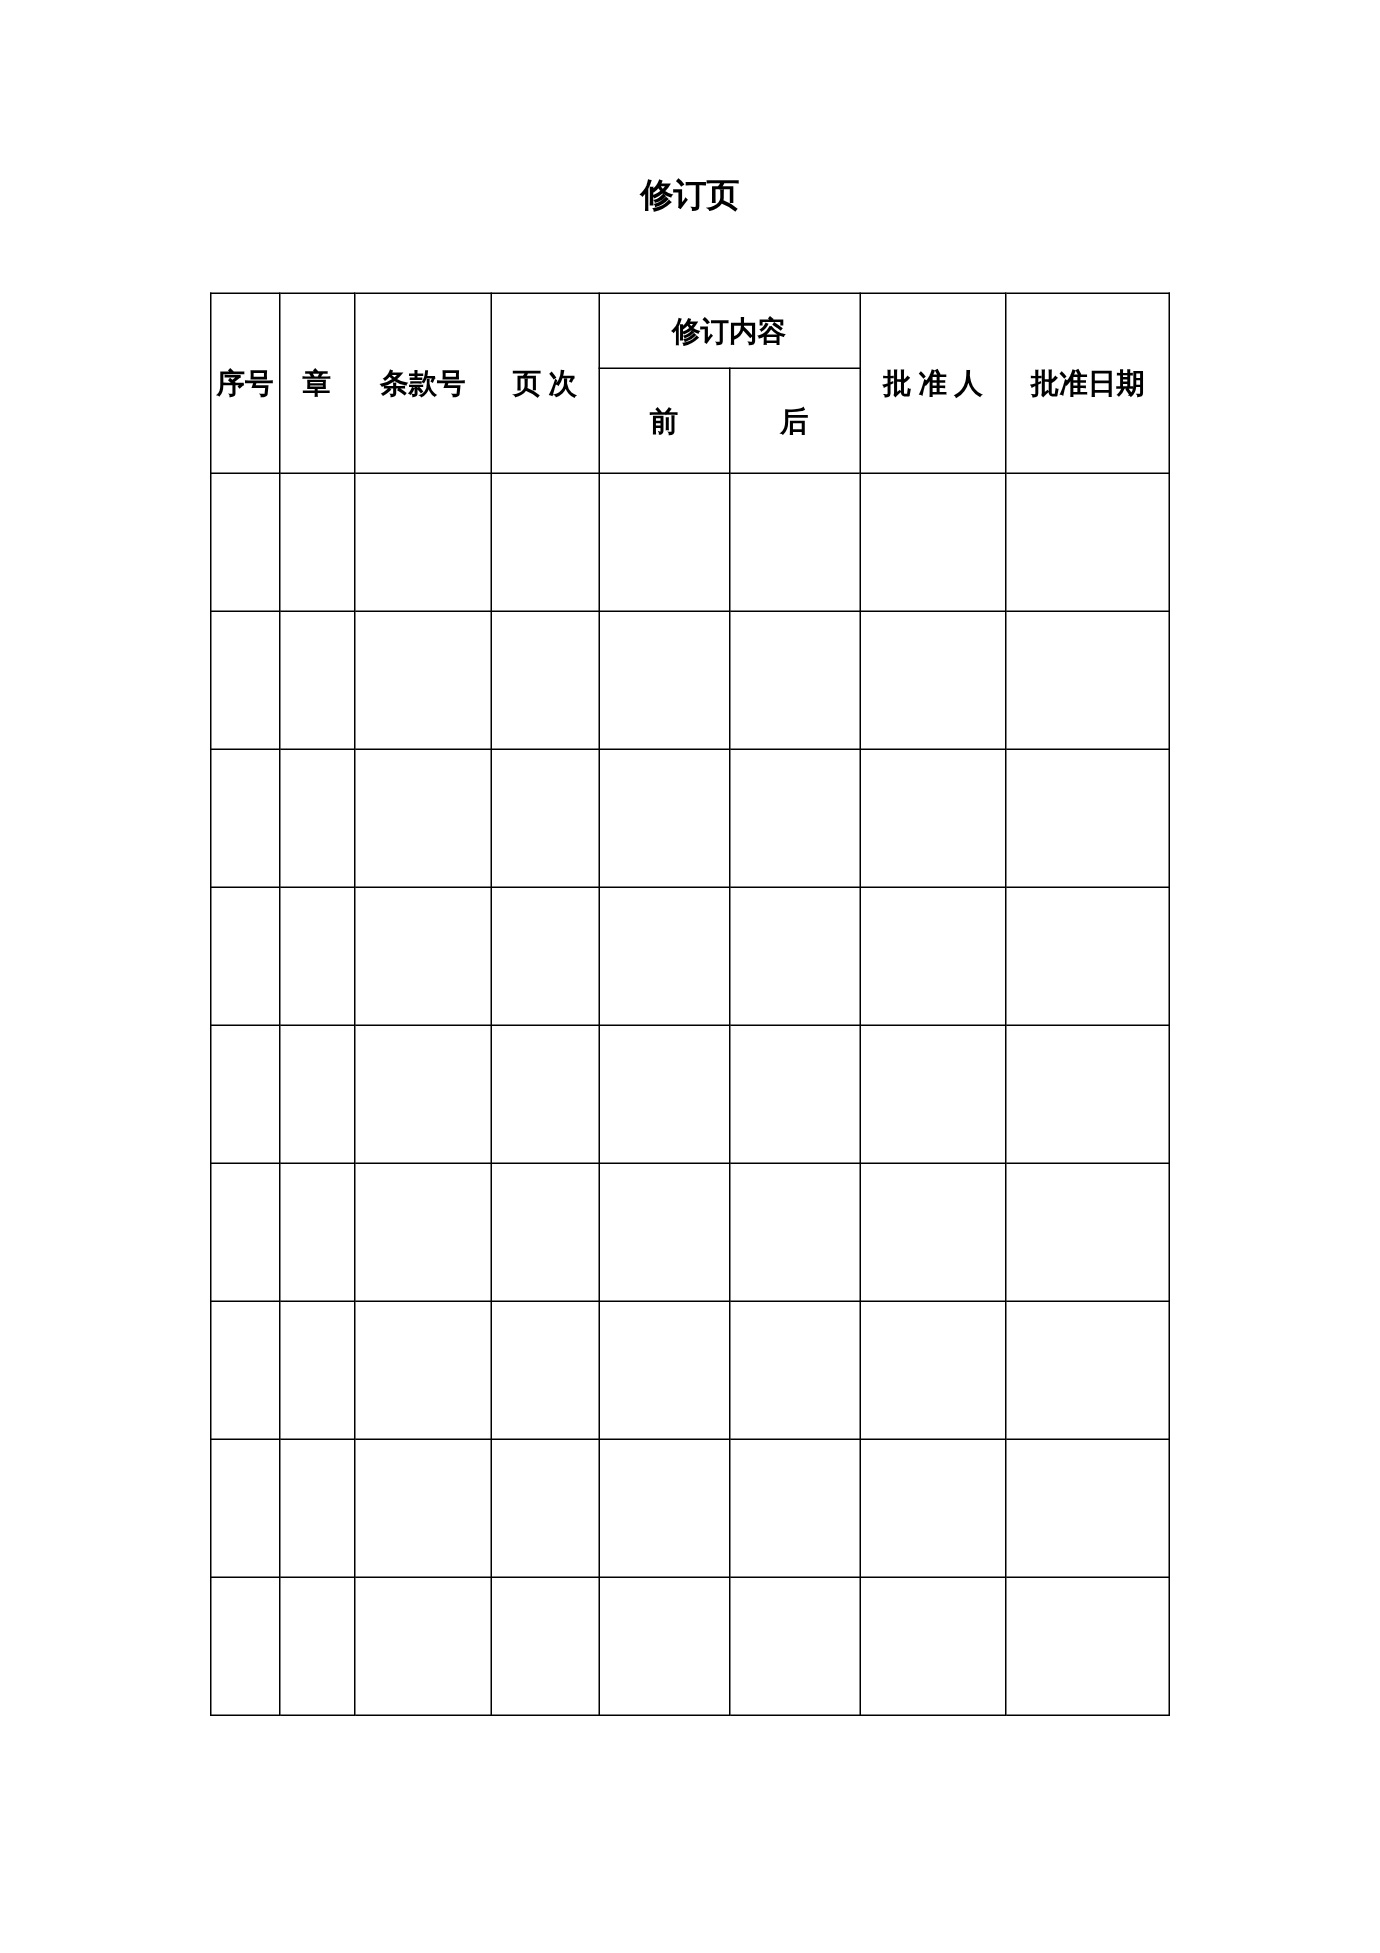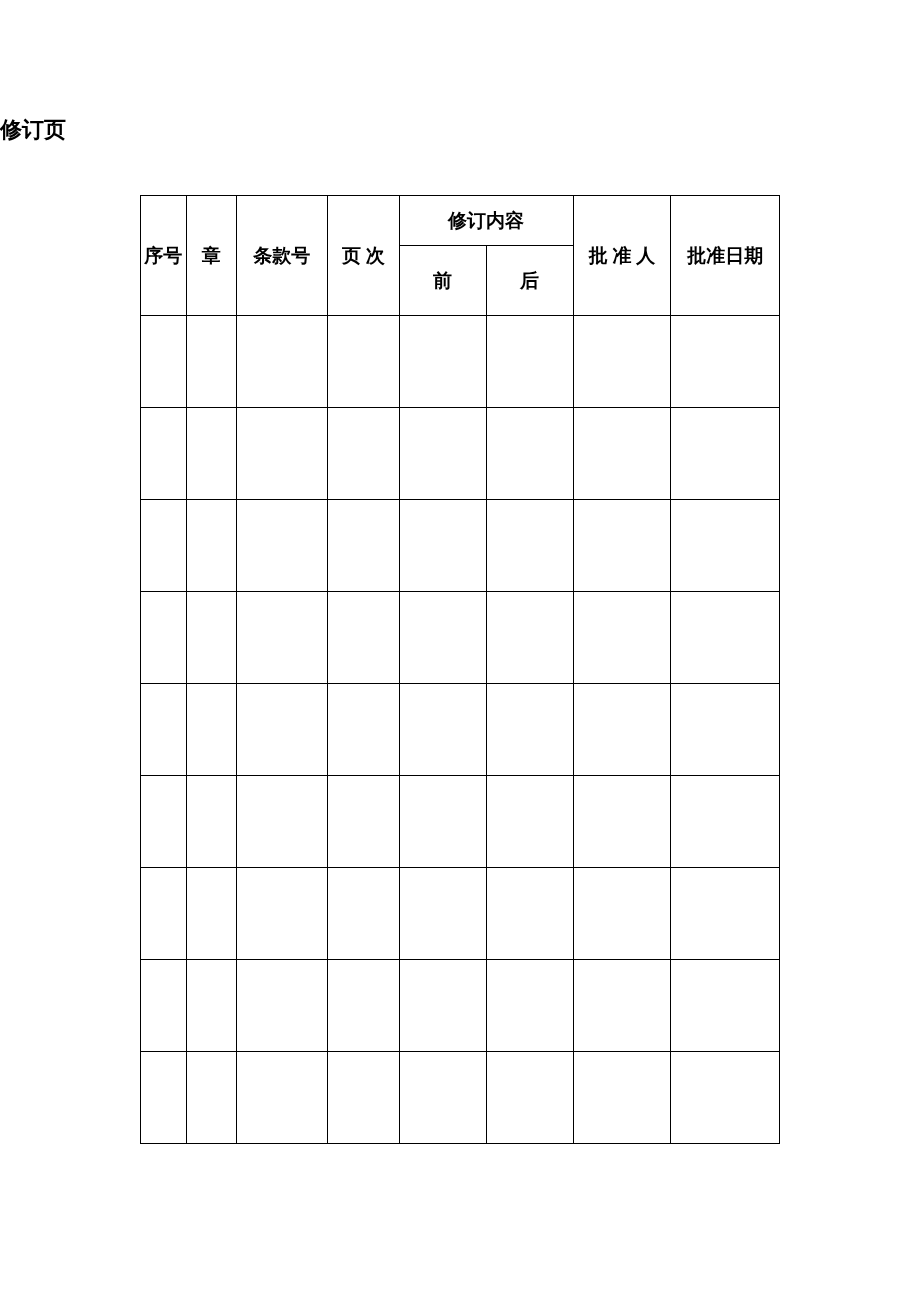--- a/index.html
+++ b/index.html
@@ -8,21 +8,21 @@
       box-sizing: border-box;
     }
     body {
       width: 920px;
       height: 1302px;
       background: #ffffff;
       font-family: "SimSun", "宋体", serif;
       padding-top: 115px;
     }
     .page-title {
-      text-align: left;
+      text-align: center;
       font-size: 22px;
       font-weight: bold;
       margin-bottom: 50px;
     }
     .table-container {
       margin: 0 auto;
       width: 640px;
     }
     table {
       border-collapse: collapse;

